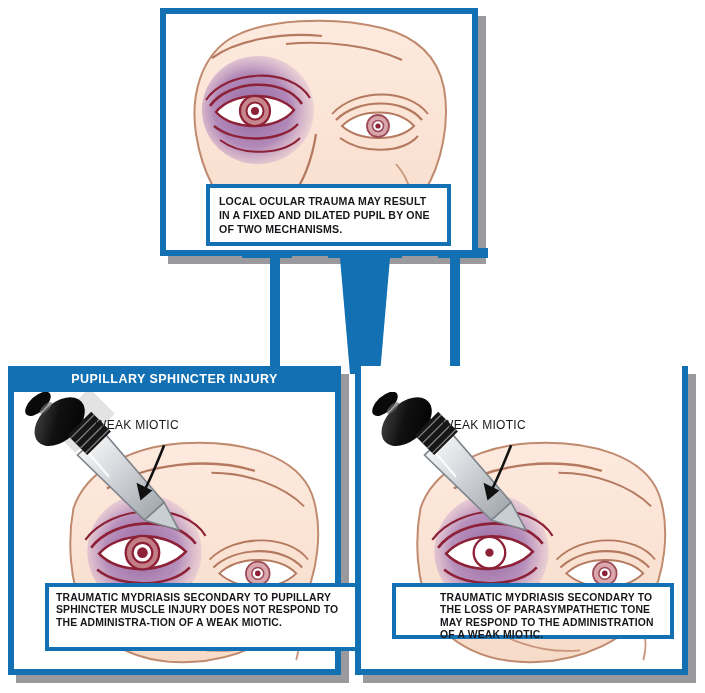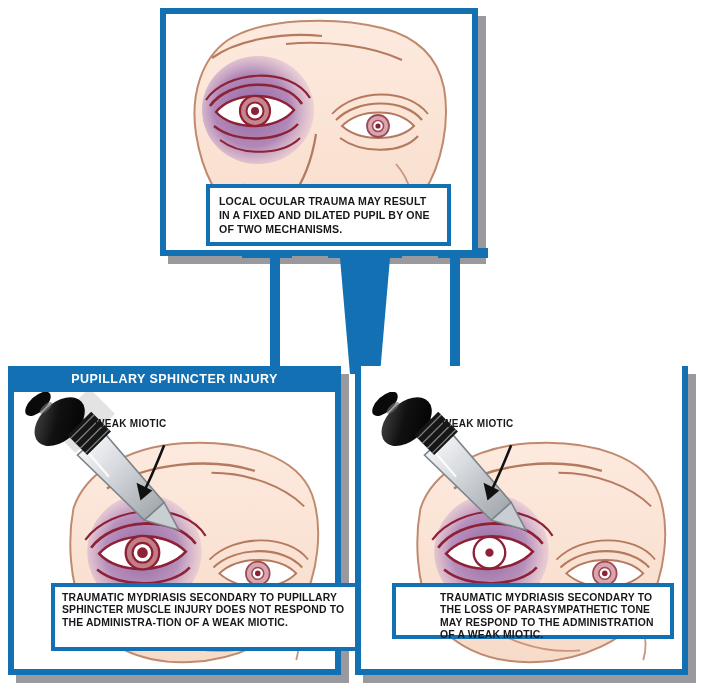--- a/index.html
+++ b/index.html
@@ -50,31 +50,31 @@
     padding:5px 7px 4px 7px;
     color:#16171a;
     font-size:10.4px;
     font-weight:bold;
     line-height:12.4px;
     letter-spacing:.15px;
     white-space:pre-line;
     text-align:left;
   }
   #caption-top{left:40px;top:170px;width:245px;height:62px;font-size:10.6px;line-height:14px;padding:6px 9px;}
-  #caption-left{left:51px;top:583px;width:318px;height:68px;}
+  #caption-left{left:45px;top:583px;width:318px;height:68px;}
   #caption-right{left:392px;top:583px;width:282px;height:56px;padding-left:44px;}
 
   
   .art{position:absolute;left:0;top:0;width:100%;height:100%;}
   .art svg{display:block;width:100%;height:100%;}
 
   
   .miotic-label{
     position:absolute;
-    font-size:10px;font-weight:bold;
+    font-size:12px;font-weight:normal;
     letter-spacing:.3px;
     color:#17181b;
     white-space:nowrap;
   }
   #miotic-left{left:95px;top:418px;}
   #miotic-right{left:442px;top:418px;}
 
   
   #fork{position:absolute;left:240px;top:248px;width:250px;height:126px;}
 </style>

